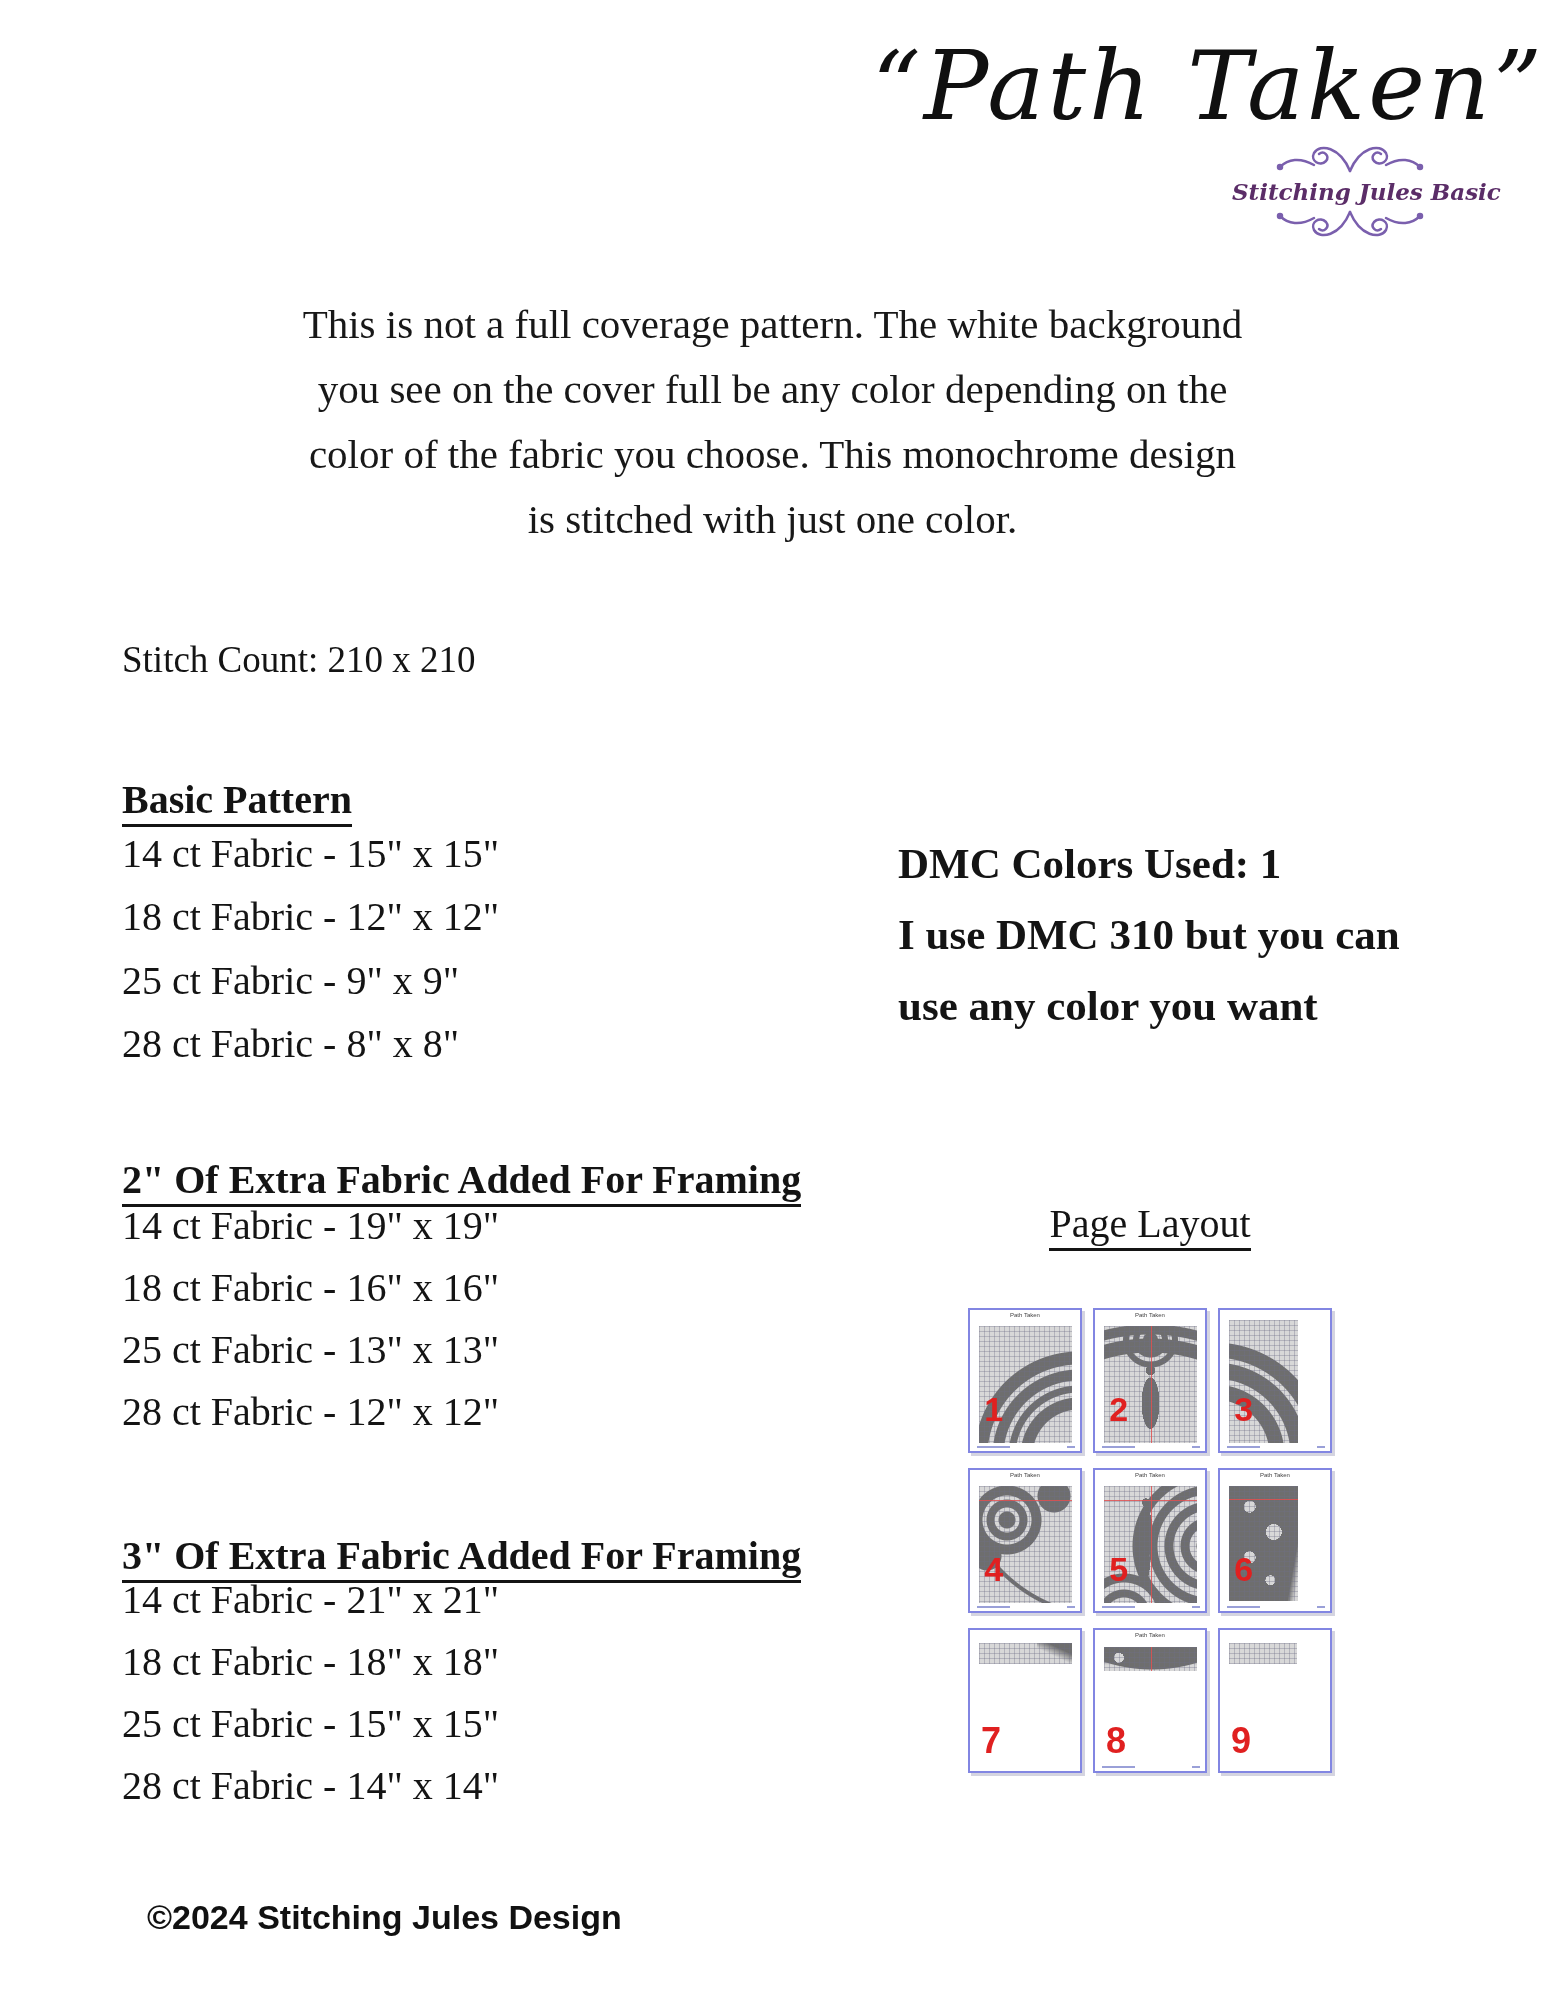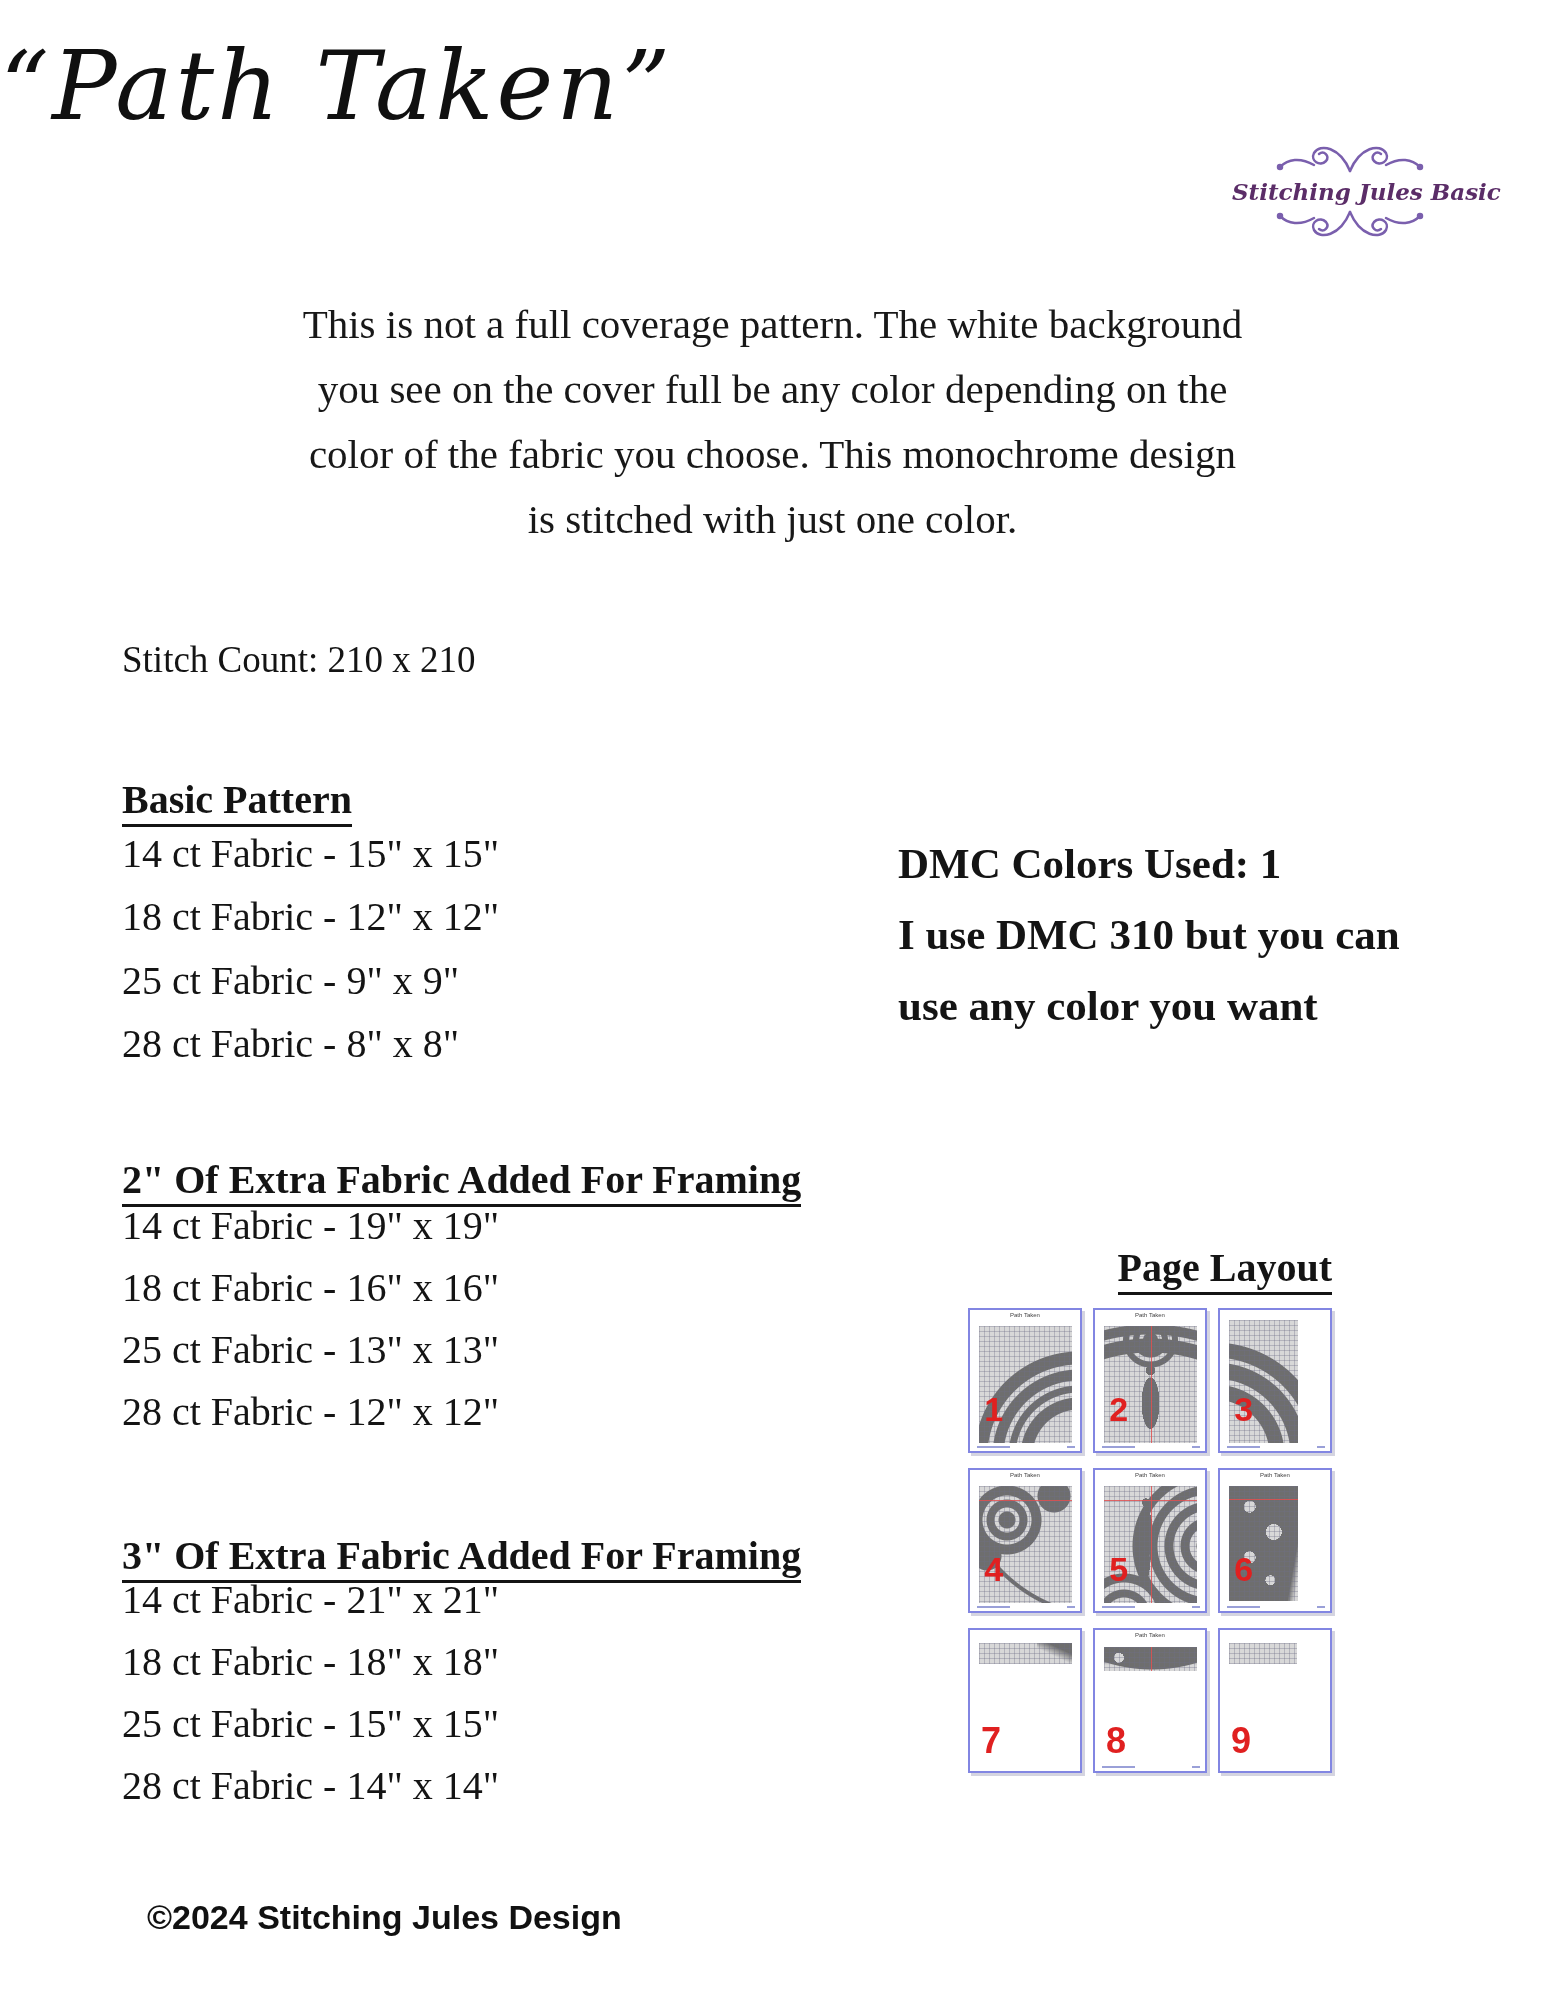--- a/index.html
+++ b/index.html
@@ -3,21 +3,21 @@
 <meta charset="utf-8">
 <style>
   html,body { margin:0; padding:0; background:#ffffff; }
   .sheet {
     position:relative; width:1545px; height:2000px; background:#ffffff;
     font-family:"Liberation Serif", serif; color:#141414; overflow:hidden;
   }
 
   
   .title {
-    position:absolute; top:30px; left:0; width:100%; text-align:left;
+    position:absolute; top:30px; left:0; width:100%; text-align:right;
     font-family:"DejaVu Serif", serif; font-style:italic; font-weight:500;
     font-size:96px; letter-spacing:3px; color:#101010;
   }
 
   
   .logo { position:absolute; top:138px; left:1232px; width:236px; text-align:center; }
   .logo-text {
     font-family:"DejaVu Serif", serif; font-style:italic; font-weight:bold;
     font-size:23px; color:#5b2d68; white-space:nowrap;
   }
@@ -33,21 +33,21 @@
   .abs { position:absolute; }
   .stitch-count { left:122px; top:638px; font-size:37px; font-weight:normal; }
   .sec-h { left:122px; font-size:40px; font-weight:bold;margin-top:28px; }
   .sec-h .u, .pl-h .u { border-bottom:3px solid #141414; padding-bottom:2px; }
   .sec-item { left:122px; font-size:40px; }
 
   
   .dmc { left:898px; top:828px; width:580px; font-size:43px; font-weight:bold; line-height:71px; }
 
   
-  .pl-h { left:968px; top:1244px; width:364px; text-align:right; font-size:40px; font-weight:bold; }
+  .pl-h { left:968px; top:1200px; width:364px; text-align:center; font-size:40px; font-weight:normal; }
   .pl-grid {
     position:absolute; left:968px; top:1308px;
     display:grid; grid-template-columns:114px 114px 114px; grid-template-rows:145px 145px 145px;
     column-gap:11px; row-gap:15px;
   }
   .mini-page {
     position:relative; background:#ffffff; border:2px solid #8286e2;
     box-sizing:border-box; box-shadow:3px 3px 0 #d4d4e0;
   }
   .mini-title {

